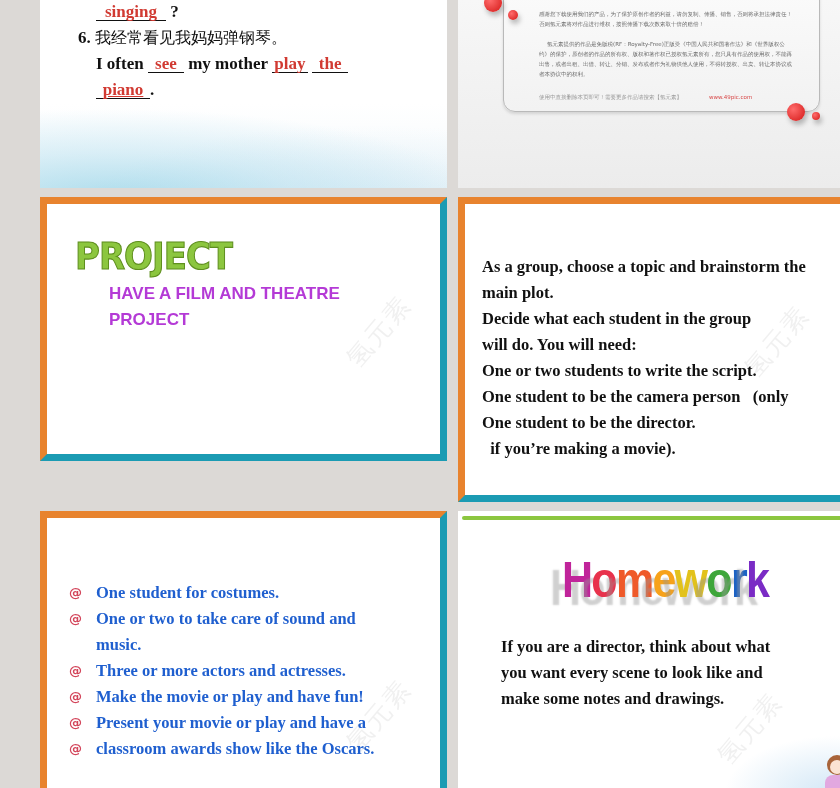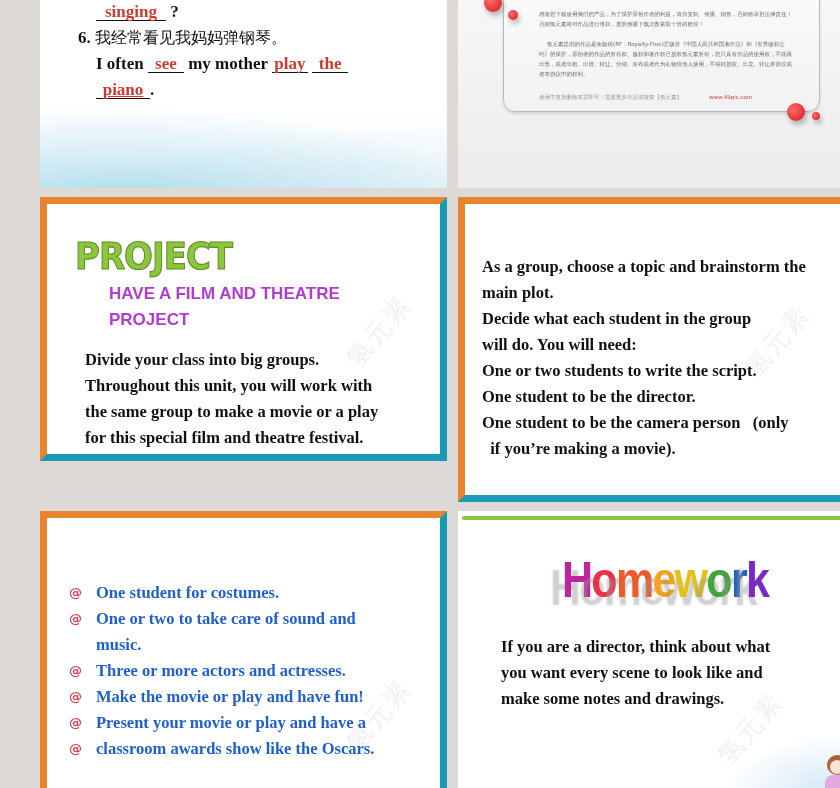--- a/index.html
+++ b/index.html
@@ -97,38 +97,32 @@
   <div class="dot" style="left:26px; top:-6px; width:18px; height:18px;"></div>
   <div class="dot" style="left:50px; top:10px; width:10px; height:10px;"></div>
   <div class="dot" style="left:329px; top:103px; width:18px; height:18px;"></div>
   <div class="dot" style="left:354px; top:112px; width:8px; height:8px;"></div>
 </div>
 
 <div class="slide framed" id="s3">
   <div class="project">PROJECT</div>
   <div class="subhead" style="top:80px;">HAVE A FILM AND THEATRE</div>
   <div class="subhead" style="top:106px;">PROJECT</div>
-  <div class="para" style="left:38px; top:143px;">
-    <div>Divide your class into big groups.</div>
-    <div>Throughout this unit, you will work with</div>
-    <div>the same group to make a movie or a play</div>
-    <div>for this special film and theatre festival.</div>
-  </div>
   <div class="watermark" style="left:290px; top:110px;">氢元素</div>
 </div>
 
 <div class="slide framed" id="s4">
   <div class="para" style="left:17px; top:50px;">
     <div>As a group, choose a topic and brainstorm the</div>
     <div>main plot.</div>
     <div>Decide what each student in the group</div>
     <div>will do. You will need:</div>
     <div>One or two students to write the script.</div>
+    <div style="white-space:pre;">One student to be the camera person   (only</div>
     <div>One student to be the director.</div>
-    <div style="white-space:pre;">One student to be the camera person   (only</div>
     <div style="white-space:pre;">  if you’re making a movie).</div>
   </div>
   <div class="watermark" style="left:270px; top:120px;">氢元素</div>
 </div>
 
 <div class="slide framed" id="s5">
   <ul class="bullets">
     <li><span class="bicon">@</span><span>One student for costumes.</span></li>
     <li style="width:290px;"><span class="bicon">@</span><span>One or two to take care of sound and music.</span></li>
     <li><span class="bicon">@</span><span>Three or more actors and actresses.</span></li>

